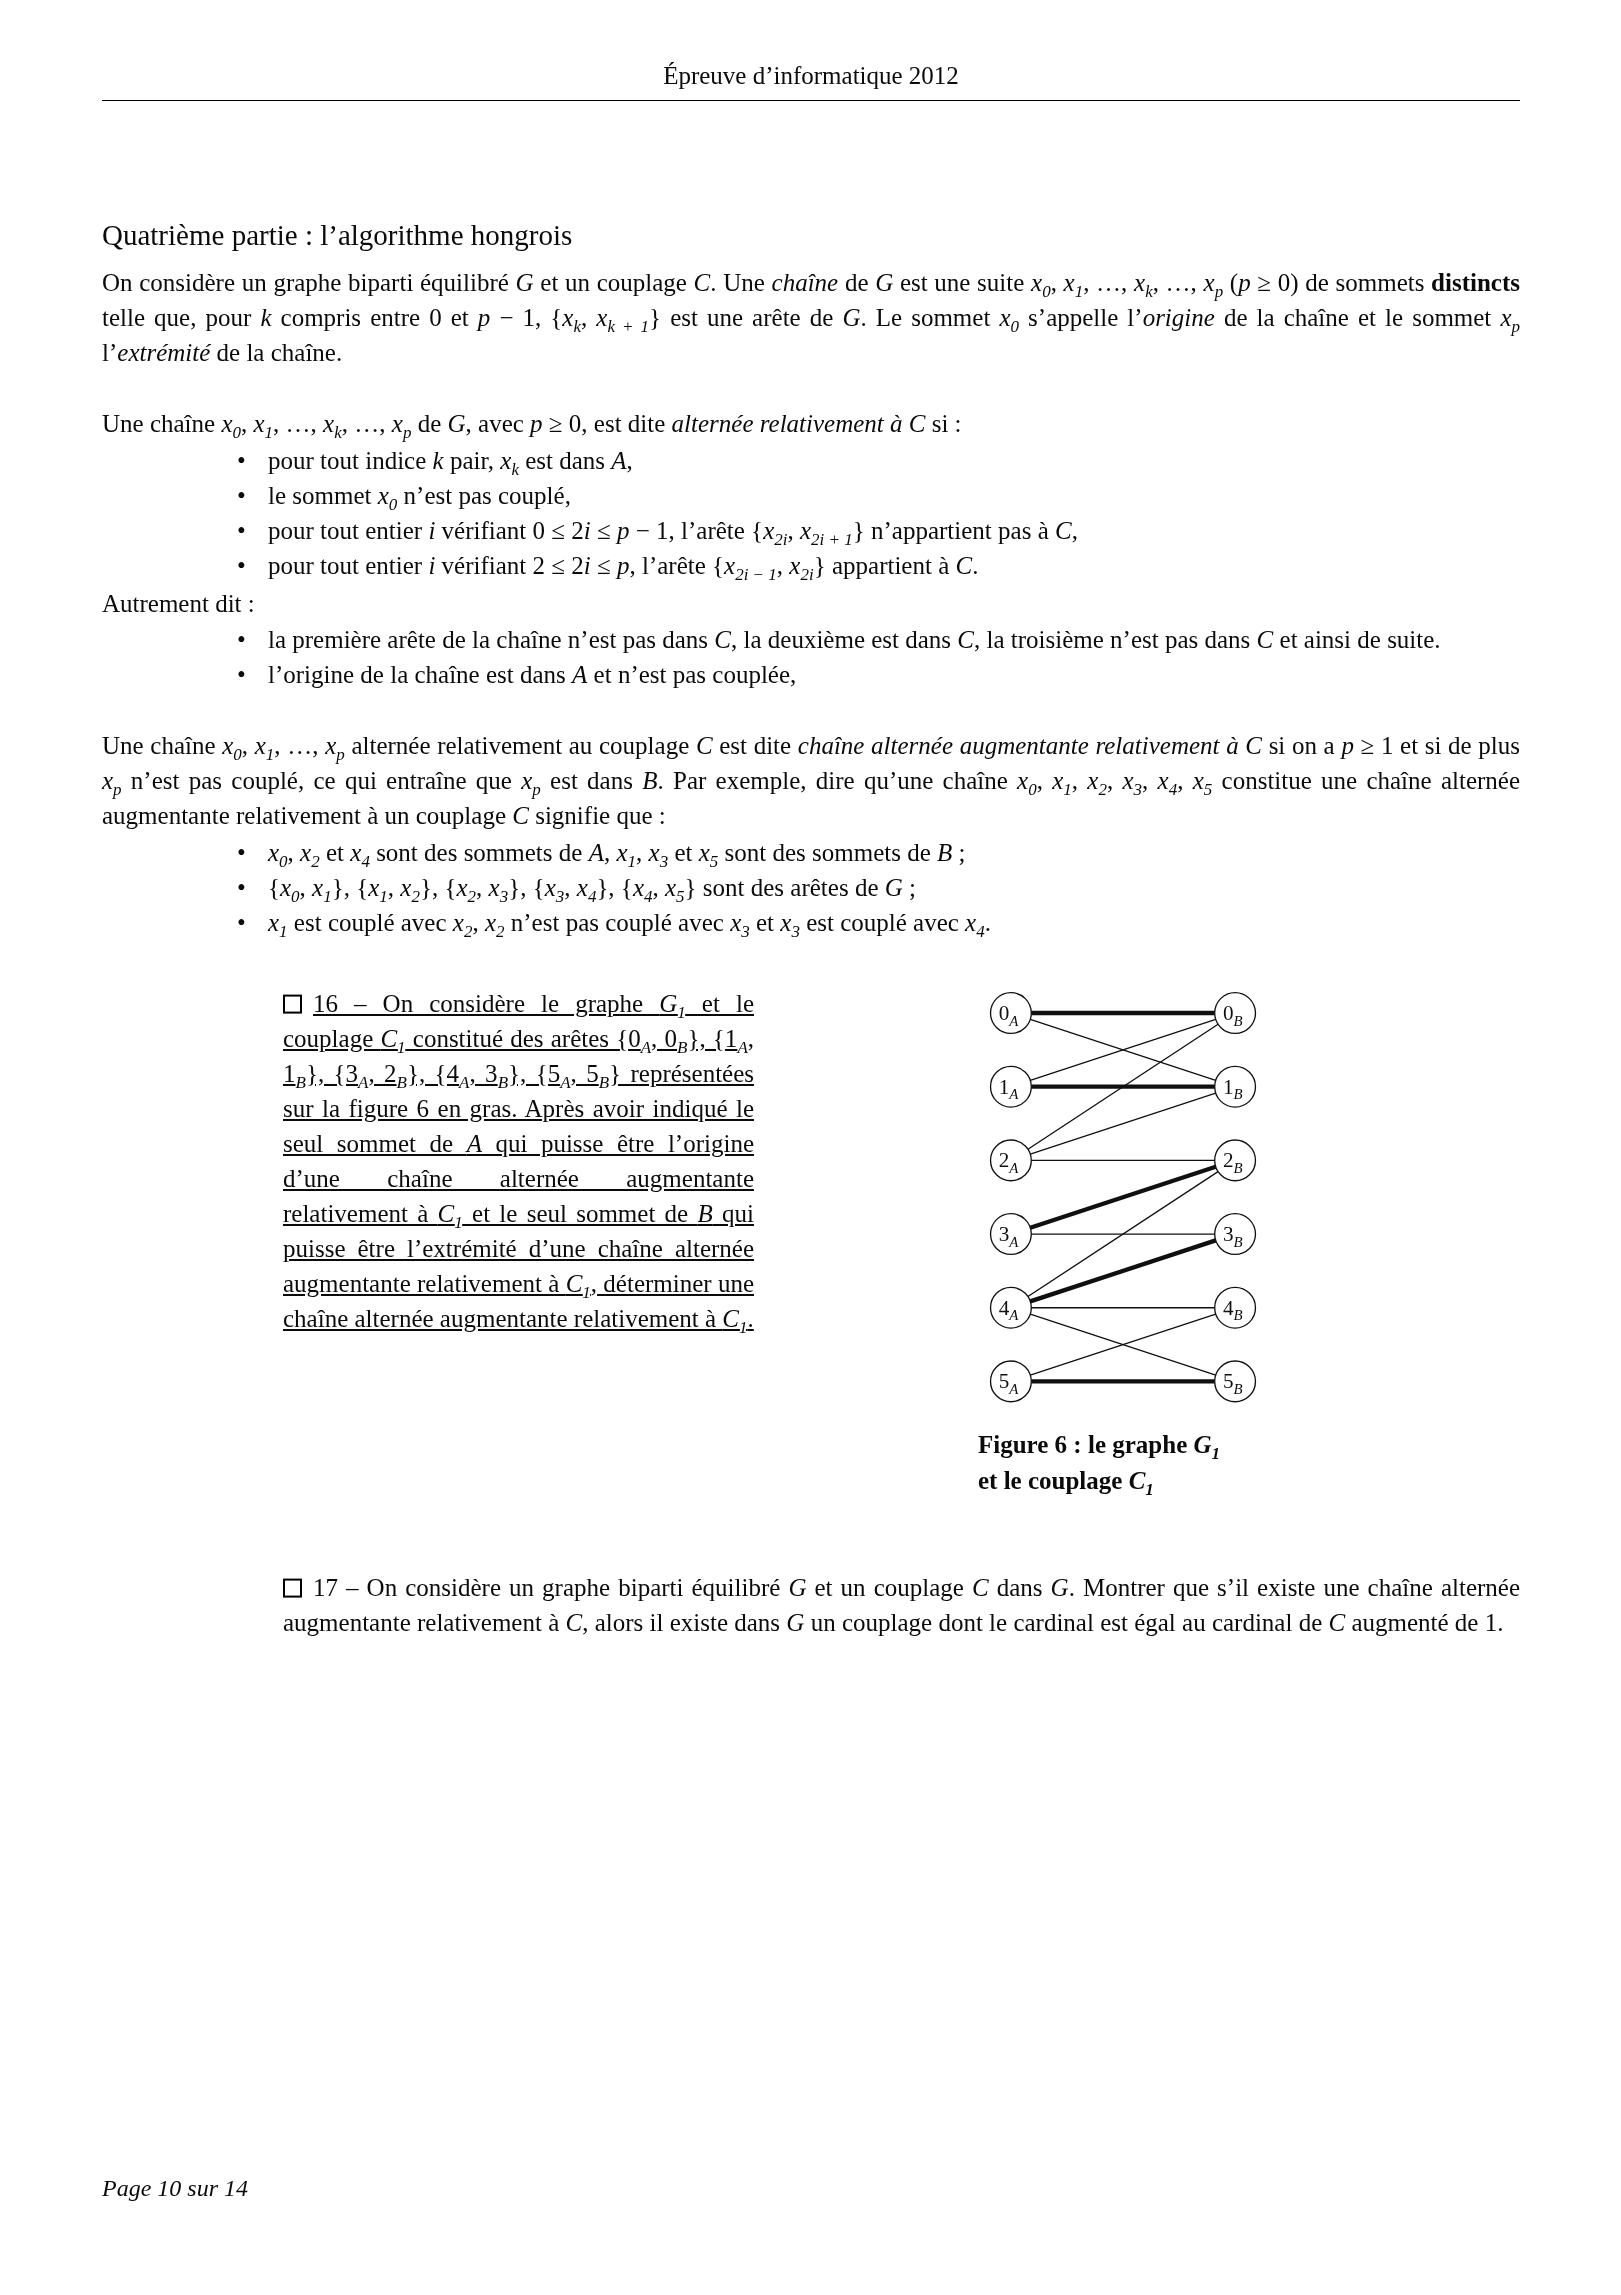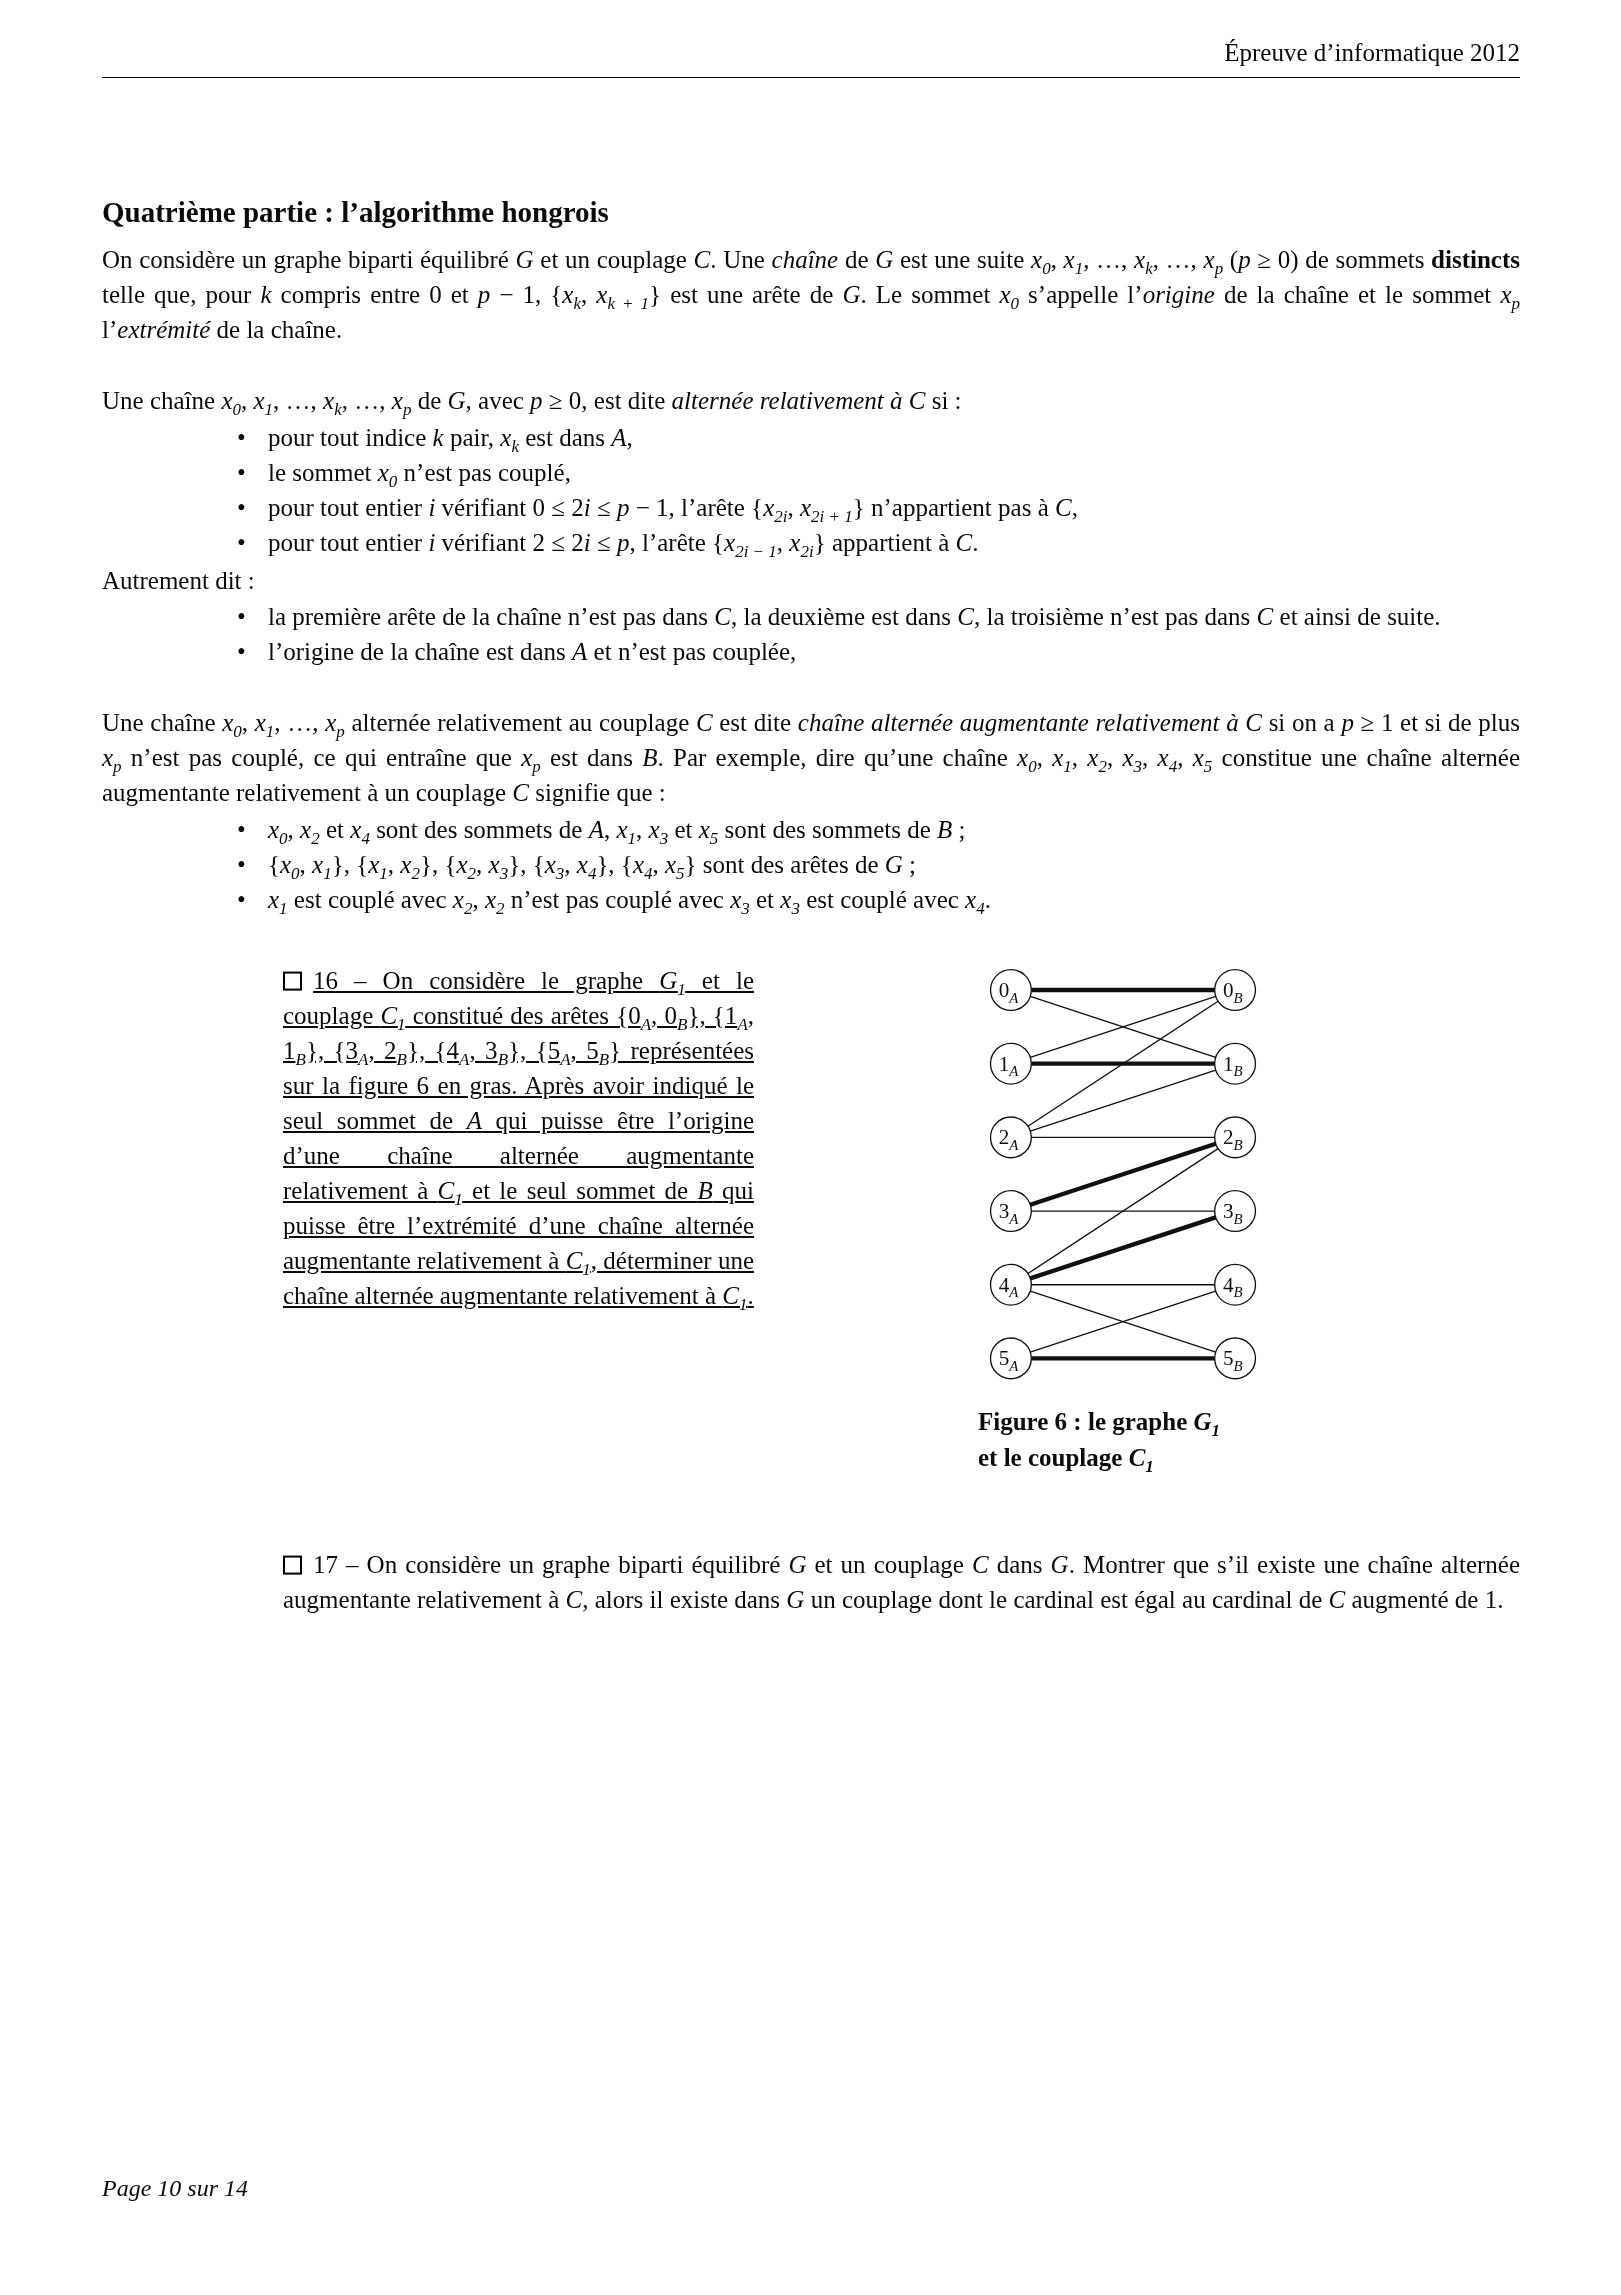--- a/index.html
+++ b/index.html
@@ -6,23 +6,23 @@
   html, body { margin: 0; padding: 0; }
   body {
     width: 1622px; height: 2295px;
     background: #ffffff;
     color: #0b0b0b;
     font-family: "Liberation Serif", serif;
     overflow: hidden;
   }
   .page { position: relative; width: 1622px; height: 2295px; background: #fff; }
   .content { padding: 0 102px; }
-  .header { padding-top: 38px; text-align: right; font-size: 25px; line-height: 30px; }
+  .header { padding-top: 61px; text-align: center; font-size: 25px; line-height: 30px; }
   .rule { border-top: 1.6px solid #000; margin-top: 8.6px; }
-  .section-title { font-size: 29px; font-weight: bold; margin: 116px 0 5px 0; line-height: 36px; }
+  .section-title { font-size: 29px; font-weight: normal; margin: 116px 0 5px 0; line-height: 36px; }
   .para { font-size: 25px; line-height: 35px; text-align: justify; margin: 12.6px 0 0 0; }
   .tight { margin-top: 3.1px; }
   .gap { margin-top: 36px; }
   ul.blist { list-style: none; margin: 1.6px 0 0 0; padding: 0 0 0 166px; font-size: 25px; line-height: 35px; }
   ul.blist li { position: relative; text-align: justify; }
   ul.blist li::before { content: "\2022"; position: absolute; left: -31px; }
   .it { font-style: italic; }
   .bd { font-weight: bold; }
   sub { font-size: 0.68em; line-height: 0; }
   .checkbox { display: inline-block; width: 19px; height: 19px; border: 2px solid #000; margin-right: 11px; transform: translateY(1.6px); }

